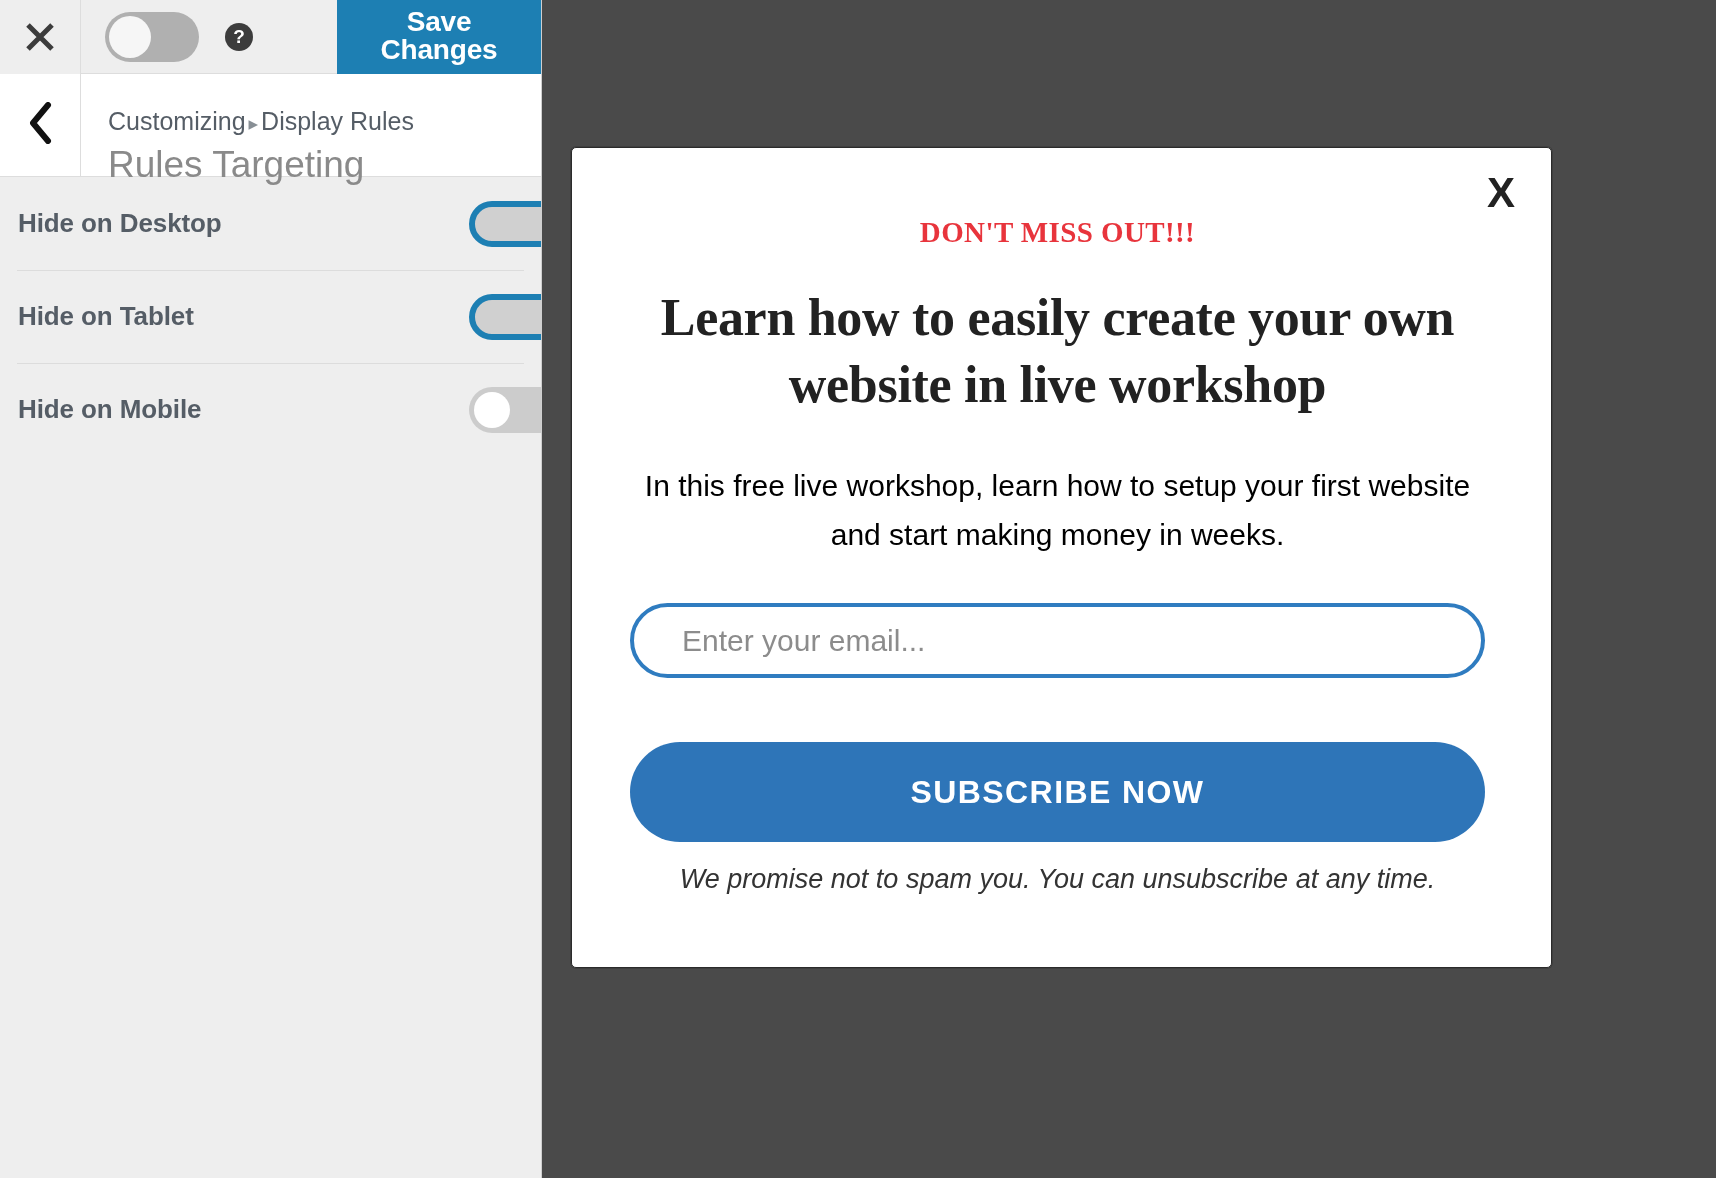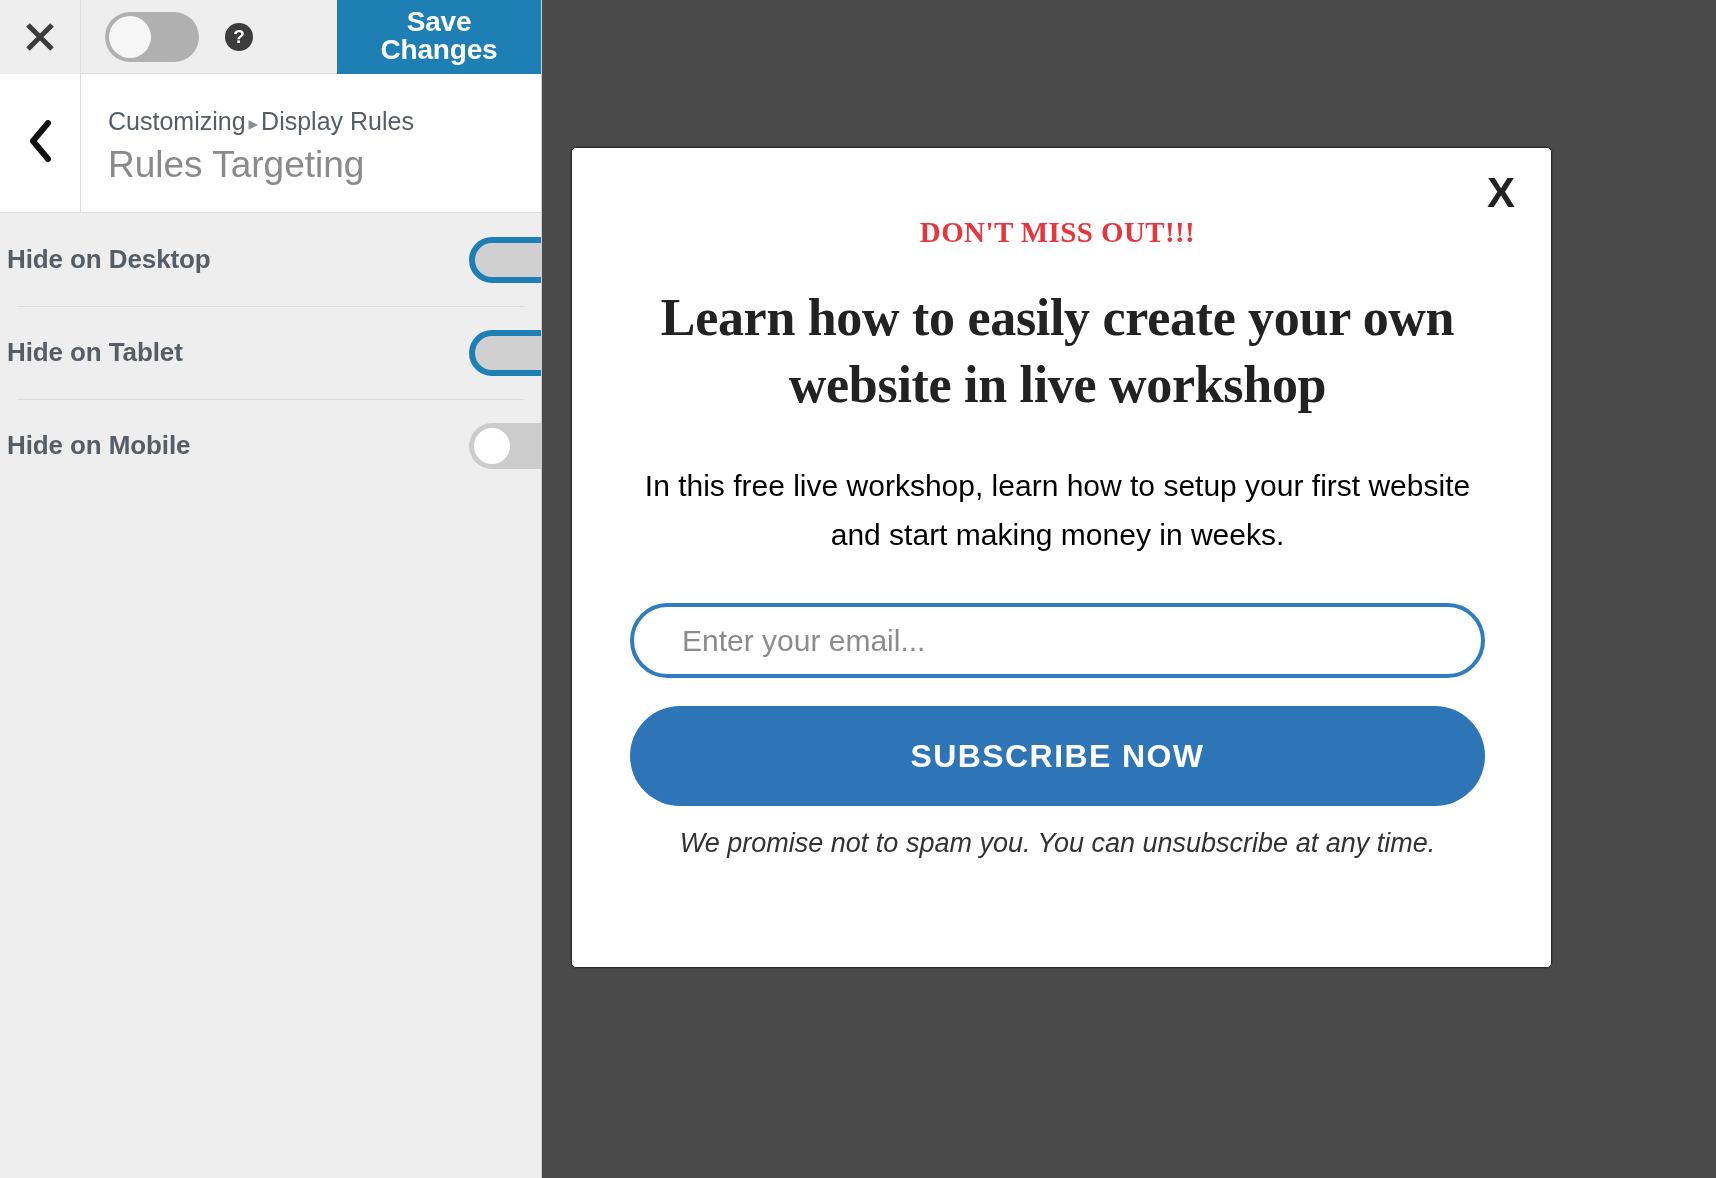--- a/index.html
+++ b/index.html
@@ -114,21 +114,21 @@
     padding: 14px 18px 16px 18px;
     line-height: 1;
     cursor: pointer;
     font-family: "Liberation Sans", sans-serif;
     letter-spacing: -0.2px;
   }
 
   
   .cz-section-head {
     position: relative;
-    height: 139px;
+    height: 103px;
     background: #ffffff;
     display: flex;
     border-bottom: 1px solid #dddddd;
     box-sizing: border-box;
   }
   .cz-back {
     width: 81px;
     flex: 0 0 81px;
     display: flex;
     align-items: center;
@@ -167,21 +167,21 @@
   
   .cz-rows {
     background: #eeeeee;
     padding-top: 0;
   }
   .cz-row {
     position: relative;
     height: 93px;
     display: flex;
     align-items: center;
-    padding: 0 0 0 7px;
+    padding: 0 0 0 18px;
     box-sizing: border-box;
   }
   .cz-row + .cz-row::before {
     content: "";
     position: absolute;
     left: 17px;
     right: 17px;
     top: 0;
     height: 1px;
     background: #dcdcdc;
@@ -302,21 +302,21 @@
     padding: 0 48px;
     outline: none;
     font-family: "Liberation Sans", sans-serif;
   }
   .email-field::placeholder { color: #8c8c8c; opacity: 1; }
 
   .subscribe-btn {
     display: block;
     width: 100%;
     height: 100px;
-    margin-top: 28px;
+    margin-top: 64px;
     border: none;
     border-radius: 50px;
     background: #2e75b8;
     color: #ffffff;
     font-size: 32px;
     font-weight: bold;
     letter-spacing: 1.4px;
     cursor: pointer;
     font-family: "Liberation Sans", sans-serif;
   }

